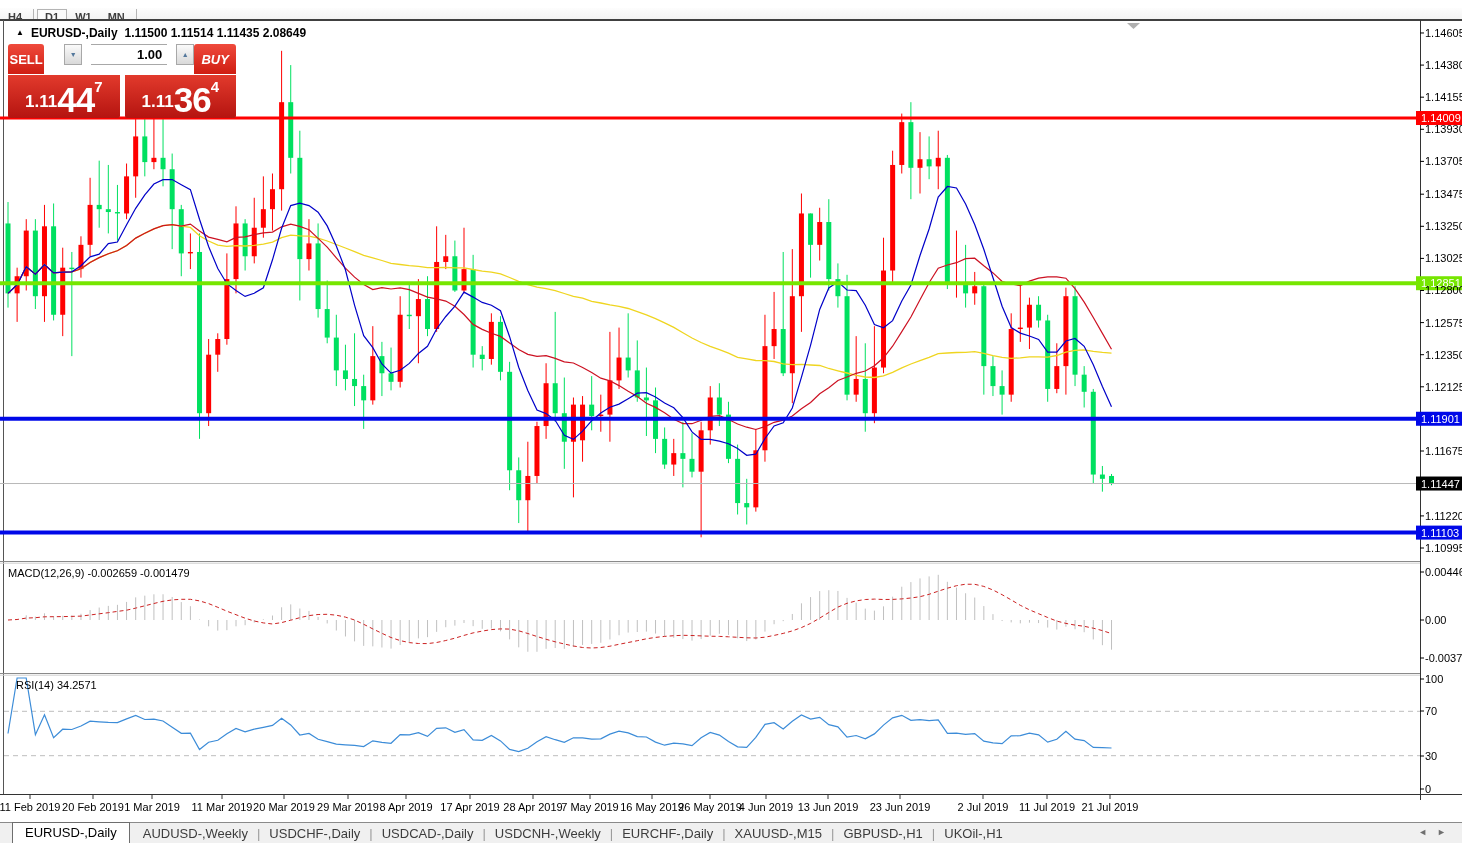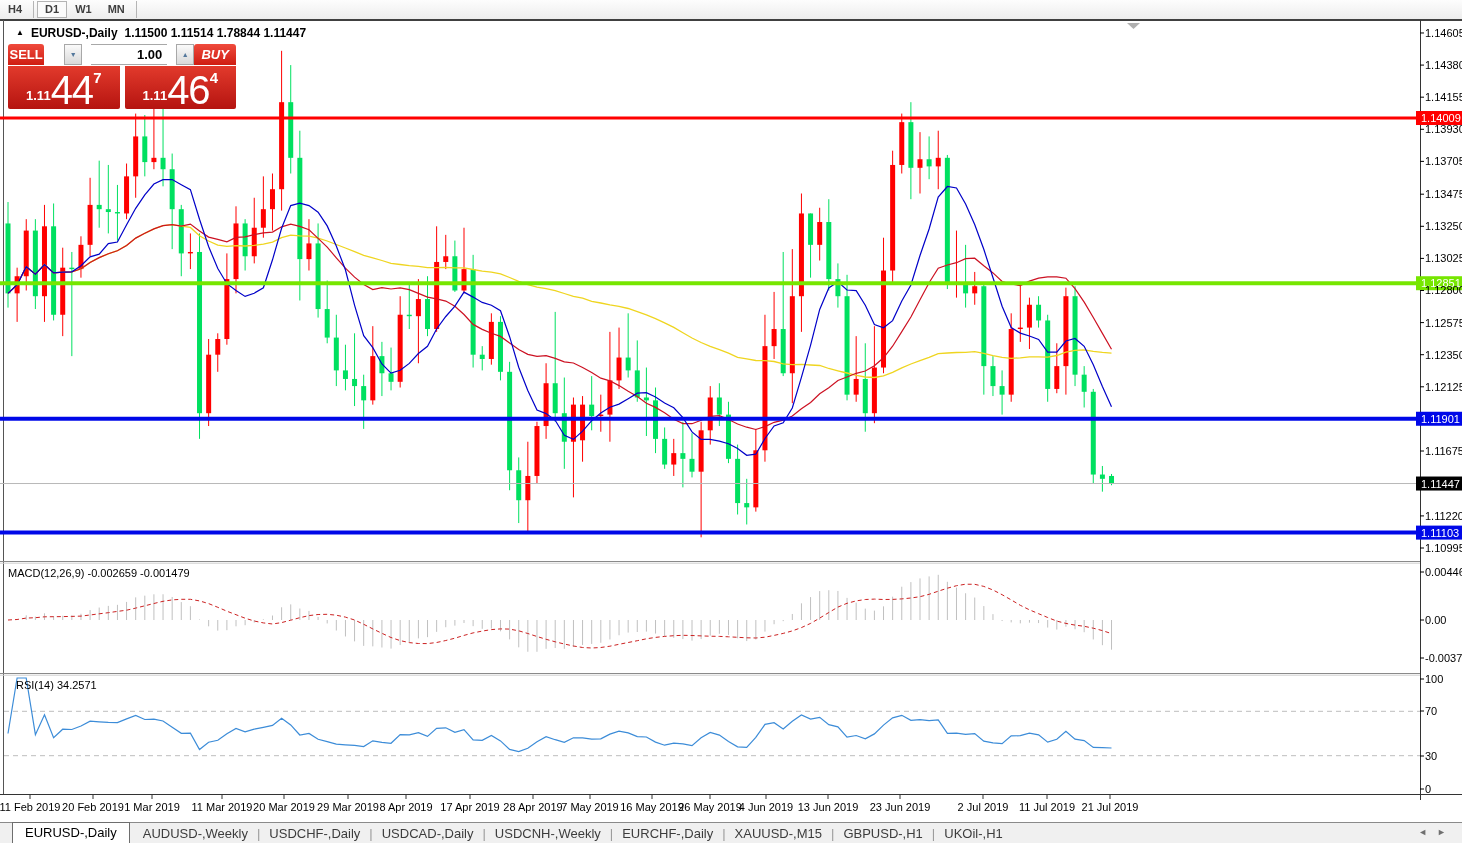--- a/index.html
+++ b/index.html
@@ -1,47 +1,47 @@
 <!DOCTYPE html>
 <html><head>
 <meta charset="utf-8">
 <style>
   html,body{margin:0;padding:0;background:#fff;}
   .screen{position:relative;width:1462px;height:843px;background:#fff;overflow:hidden;
           font-family:"Liberation Sans",sans-serif;-webkit-font-smoothing:antialiased;}
   
-  .tf-bar{position:absolute;left:0;top:0;width:1462px;height:19px;
+  .tf-bar{position:absolute;left:0;top:8px;width:1462px;height:19px;
           background:linear-gradient(#fdfdfd,#ededed);border-bottom:1px solid #9a9a9a;
           display:flex;align-items:center;font-size:11px;font-weight:bold;color:#3f3f3f;}
   .tf-btn{padding:1px 8px;height:15px;line-height:15px;cursor:default;}
   .tf-btn.active{background:#fbfbfb;box-shadow:inset 0 0 0 1px #b4b4b4;}
   .tf-sep{width:1px;height:17px;background:#b5b5b5;margin:0 3px;}
   
   .chart-title{position:absolute;left:16px;top:26px;font-size:12px;font-weight:bold;color:#000;
                display:flex;align-items:center;gap:7px;white-space:nowrap;z-index:5;}
   .chart-title .mark{font-size:8px;position:relative;top:-1px;}
   
   .ocp{position:absolute;left:8px;top:44px;width:228px;z-index:6;}
-  .ocp-row{display:flex;height:21px;}
+  .ocp-row{display:flex;height:30px;}
   .ocp-btn{color:#fff;font-size:13px;font-weight:bold;display:flex;align-items:center;justify-content:center;
            background:linear-gradient(#ef4a3c,#cf1d12);border-radius:3px 3px 0 0;cursor:pointer;}
   .ocp-sell{width:52px;}
   .ocp-buy{width:60px;margin-left:auto;font-style:italic;}
   .ocp-vol{display:flex;margin-left:20px;height:21px;gap:9px;}
   .ocp-step{width:16px;background:linear-gradient(#fafafa,#d9d9d9);border:1px solid #a8a8a8;
             font-size:7px;color:#54789c;display:flex;align-items:center;justify-content:center;cursor:pointer;}
   .ocp-input{width:66px;border:1px solid #a8a8a8;border-left:0;border-right:0;background:#fff;
              font-size:13px;font-weight:bold;color:#000;text-align:right;padding:0 5px;
              font-family:"Liberation Sans",sans-serif;}
   .ocp-prices{display:flex;gap:5px;}
   .ocp-price{flex:1;height:41px;background:linear-gradient(#e23a2c,#b51410);border-top:1px solid #ffffff;
              border-radius:0 0 2px 2px;color:#fff;display:flex;align-items:flex-end;justify-content:center;
              padding-bottom:2px;cursor:pointer;}
-  .ocp-price .sm{font-size:13px;font-weight:bold;margin-bottom:4px;}
-  .ocp-price .big{font-size:40px;font-weight:normal;line-height:33px;letter-spacing:-1px;}
+  .ocp-price .sm{font-size:17px;font-weight:bold;margin-bottom:4px;}
+  .ocp-price .big{font-size:35px;font-weight:bold;line-height:33px;letter-spacing:-1px;}
   .ocp-price .sup{font-size:15px;font-weight:bold;align-self:flex-start;margin-top:3px;}
   
   .pane-label{position:absolute;font-size:11px;color:#000;z-index:4;white-space:nowrap;}
   
   .tab-bar{position:absolute;left:0;bottom:0;width:1462px;height:21px;background:#f0f0f0;
            border-top:1px solid #8a8a8a;display:flex;align-items:center;padding-left:12px;
            font-size:13px;color:#3c3c3c;box-sizing:border-box;}
   .tab{padding:0 7px;white-space:nowrap;cursor:pointer;}
   .tab.active{background:#fff;border:1px solid #6e6e6e;border-bottom:0;height:20px;line-height:20px;
               margin-top:-1px;padding:0 12px;font-weight:normal;color:#000;margin-right:6px;}
@@ -554,42 +554,42 @@
         <line x1="1047" y1="795" x2="1047" y2="799" stroke="#333"></line>
         <text x="1047" y="811" font-size="11" fill="#000" text-anchor="middle">11 Jul 2019</text>
         <line x1="1110" y1="795" x2="1110" y2="799" stroke="#333"></line>
         <text x="1110" y="811" font-size="11" fill="#000" text-anchor="middle">21 Jul 2019</text>
       </g>
     </svg>
 
   <div class="chart-title">
     <span class="mark">▲</span>
     <span>EURUSD-,Daily</span>
-    <span>1.11500 1.11514 1.78844 1.11447</span>
+    <span>1.11500 1.11514 1.11435 2.08649</span>
   </div>
 
   <div class="ocp">
     <div class="ocp-row">
       <div class="ocp-btn ocp-sell">SELL</div>
       <div class="ocp-vol">
         <div class="ocp-step">▼</div>
         <input class="ocp-input" value="1.00" style="">
         <div class="ocp-step">▲</div>
       </div>
       <div class="ocp-btn ocp-buy">BUY</div>
     </div>
     <div class="ocp-prices">
       <div class="ocp-price">
         <span class="sm">1.11</span>
           <span class="big">44</span>
           <span class="sup">7</span>
       </div>
       <div class="ocp-price">
         <span class="sm">1.11</span>
-          <span class="big">46</span>
+          <span class="big">36</span>
           <span class="sup">4</span>
       </div>
     </div>
   </div>
 
   <div class="pane-label" style="left:8px;top:567px;">MACD(12,26,9) -0.002659 -0.001479</div>
   <div class="pane-label" style="left:16px;top:679px;">RSI(14) 34.2571</div>
 
   <div class="tab-bar">
     <span id="tabs-host" style="display:flex;align-items:center;">

